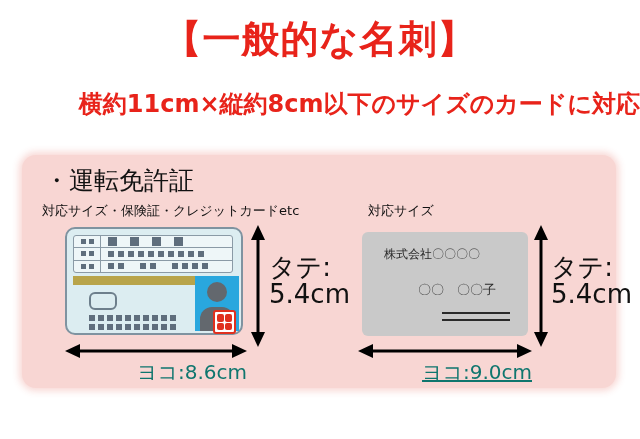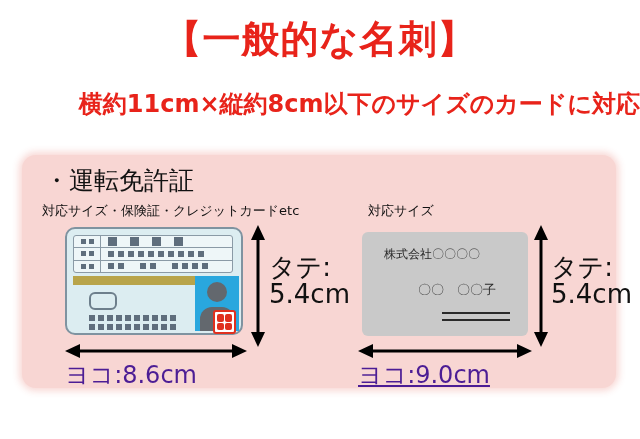--- a/index.html
+++ b/index.html
@@ -72,21 +72,21 @@
   .bc-line2{top:87px;}
   
   .arrow{position:absolute;}
   .v-arrow-left{left:228px;top:70px;}
   .v-arrow-right{left:511px;top:70px;}
   .h-arrow-left{left:43px;top:188px;}
   .h-arrow-right{left:336px;top:188px;}
   .dim-v{position:absolute;font-size:26px;line-height:27px;color:#111;white-space:nowrap;margin-top:8px;}
   .dim-v-left{left:247px;top:91px;}
   .dim-v-right{left:529px;top:91px;}
-  .dim-h{position:absolute;top:204px;text-align:left;font-size:24px;color:#4c1d95;white-space:nowrap;}
+  .dim-h{position:absolute;top:204px;text-align:right;font-size:20px;color:#0f766e;white-space:nowrap;}
   .dim-h-left{left:43px;width:182px;}
   .dim-h-right{left:336px;width:174px;text-decoration:underline;}
   
   .footnote{position:absolute;left:30px;top:398px;font-size:13px;color:#222;white-space:nowrap;}
 </style>
 </head>
 <body>
 
 <div id="stage">
 

